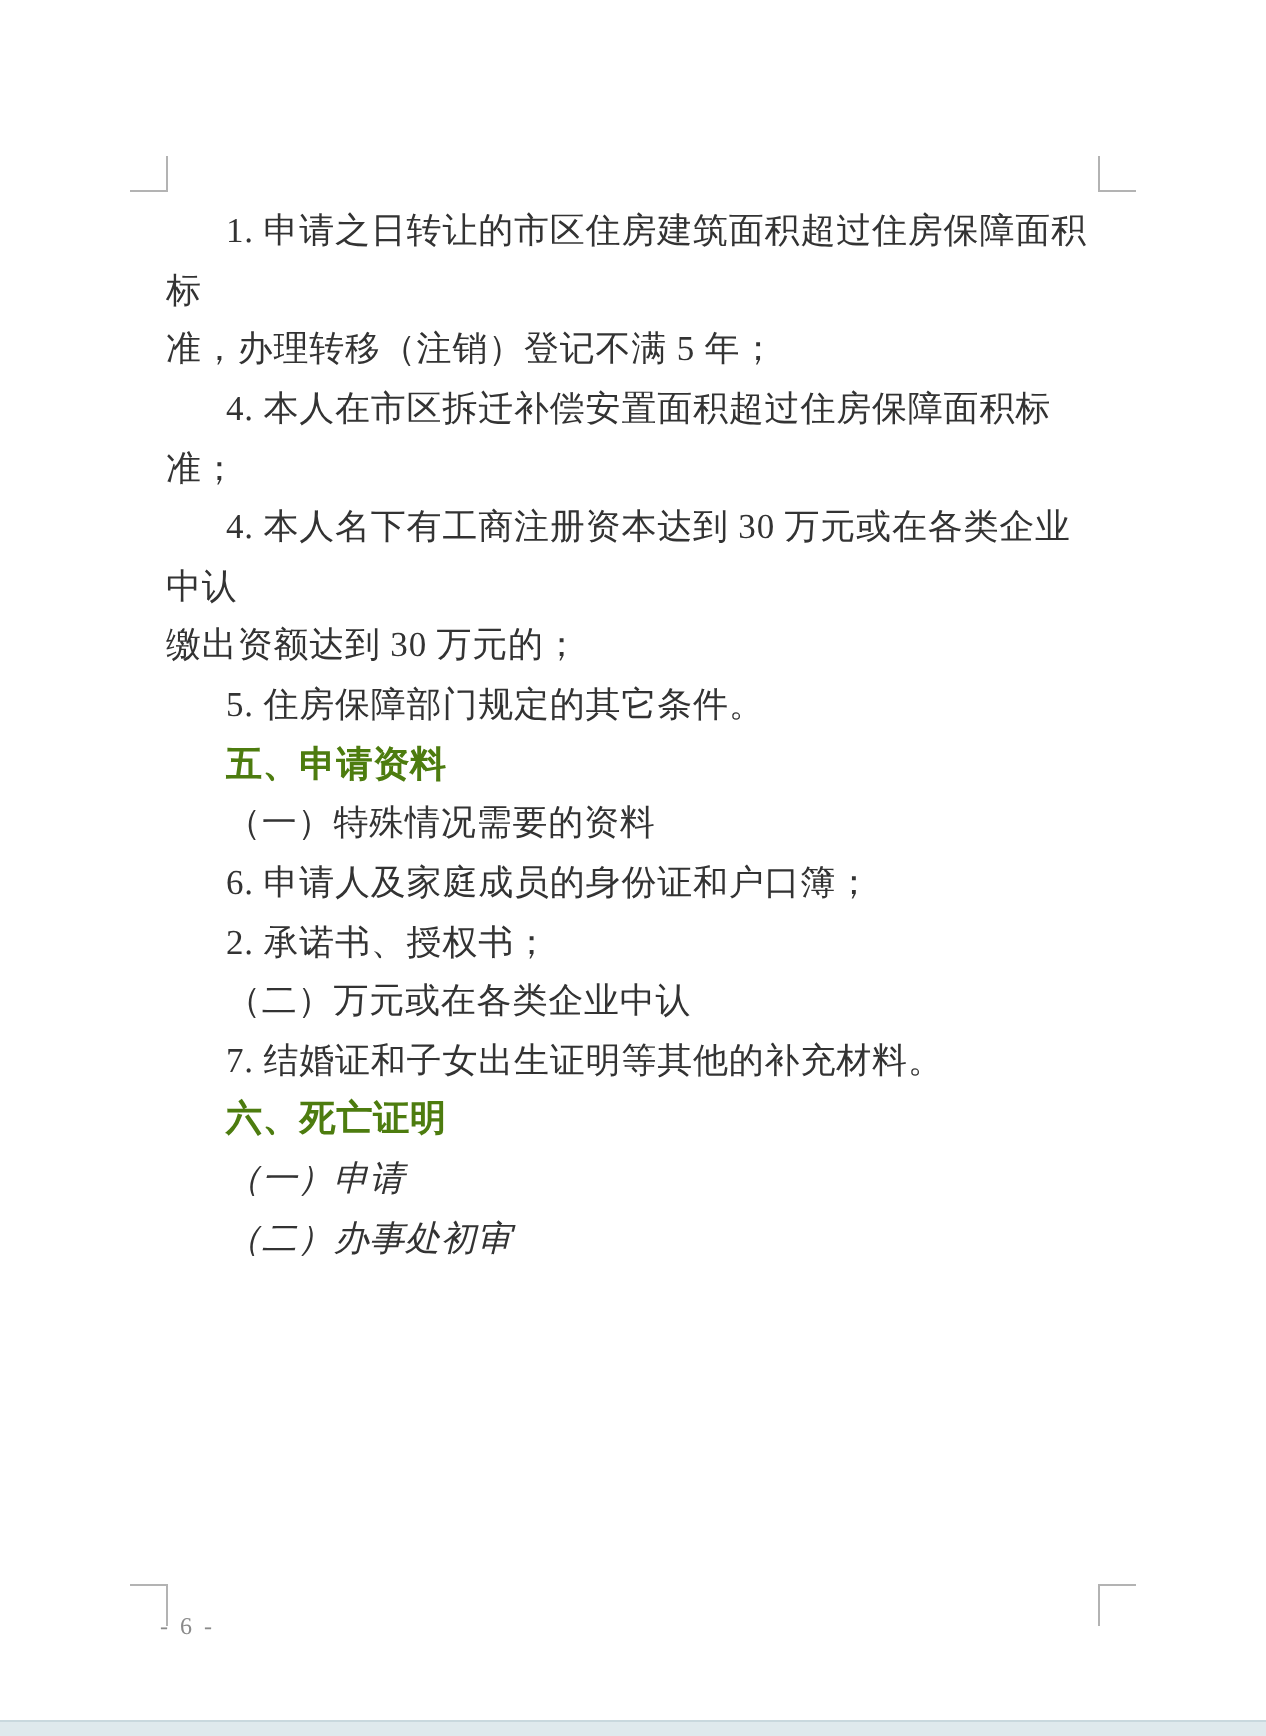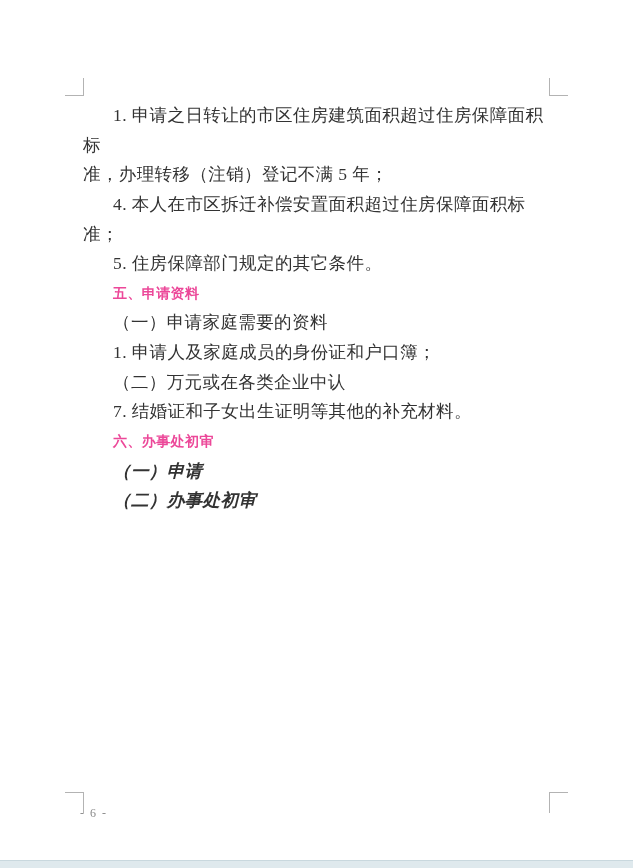--- a/index.html
+++ b/index.html
@@ -41,29 +41,28 @@
     margin: 0;
     text-indent: 30px;
     white-space: pre-line;
   }
   .heading {
     margin: 0;
     text-indent: 30px;
     white-space: pre-line;
     font-family: "Liberation Sans", "DejaVu Sans", sans-serif;
     font-weight: bold;
-    font-size: 14px;
-    color: #ec4899;
+    font-size: 18px;
+    color: #4d7c0f;
   }
   .sub-kaiti {
     margin: 0;
     text-indent: 30px;
     white-space: pre-line;
     font-style: italic;
-    font-weight: bold;
   }
   .page-number {
     position: absolute;
     left: 80px;
     top: 806px;
     font-size: 12px;
     letter-spacing: 1.5px;
     color: #8a8a8a;
   }
   .bottom-bar {
@@ -83,27 +82,30 @@
 
   <div class="corner tl"></div>
   <div class="corner tr"></div>
   <div class="corner bl"></div>
   <div class="corner br"></div>
 
   <div class="doc-text">
     <p class="para">1. 申请之日转让的市区住房建筑面积超过住房保障面积标
 准，办理转移（注销）登记不满 5 年；</p>
     <p class="para">4. 本人在市区拆迁补偿安置面积超过住房保障面积标准；</p>
+    <p class="para">4. 本人名下有工商注册资本达到 30 万元或在各类企业中认
+缴出资额达到 30 万元的；</p>
     <p class="para">5. 住房保障部门规定的其它条件。</p>
     <p class="heading">五、申请资料</p>
-    <p class="para">（一）申请家庭需要的资料</p>
-    <p class="para">1. 申请人及家庭成员的身份证和户口簿；</p>
+    <p class="para">（一）特殊情况需要的资料</p>
+    <p class="para">6. 申请人及家庭成员的身份证和户口簿；</p>
+    <p class="para">2. 承诺书、授权书；</p>
     <p class="para">（二）万元或在各类企业中认</p>
     <p class="para">7. 结婚证和子女出生证明等其他的补充材料。</p>
-    <p class="heading">六、办事处初审</p>
+    <p class="heading">六、死亡证明</p>
     <p class="sub-kaiti">（一）申请</p>
     <p class="sub-kaiti">（二）办事处初审</p>
 
   </div>
 
   <div class="page-number">- 6 -</div>
 
   <div class="bottom-bar"></div>
 
 </div>

